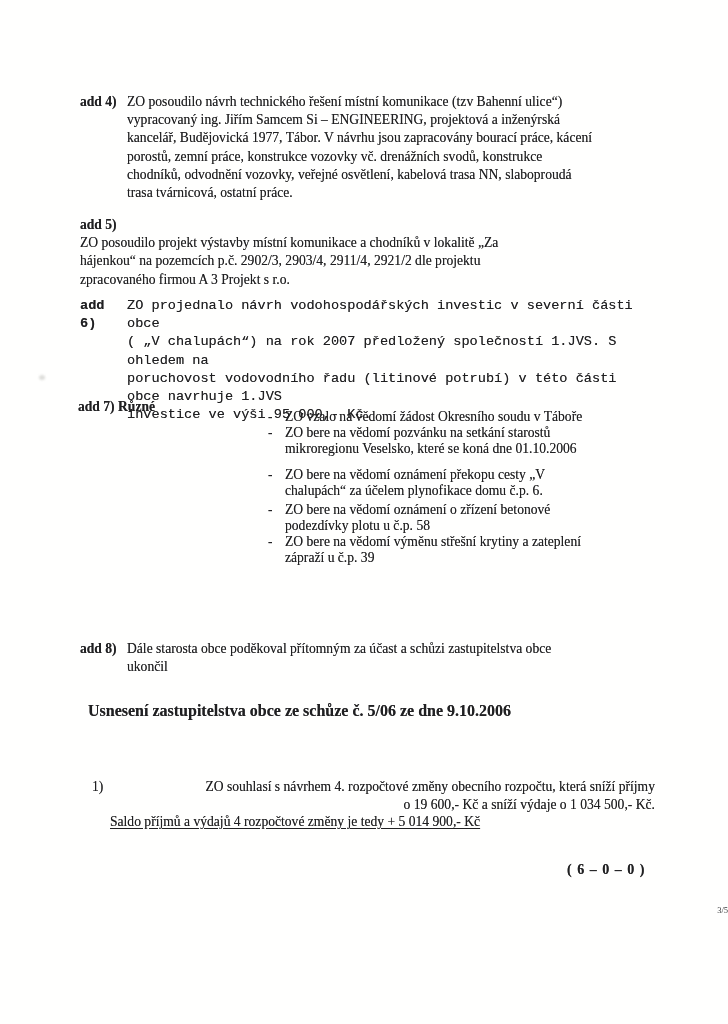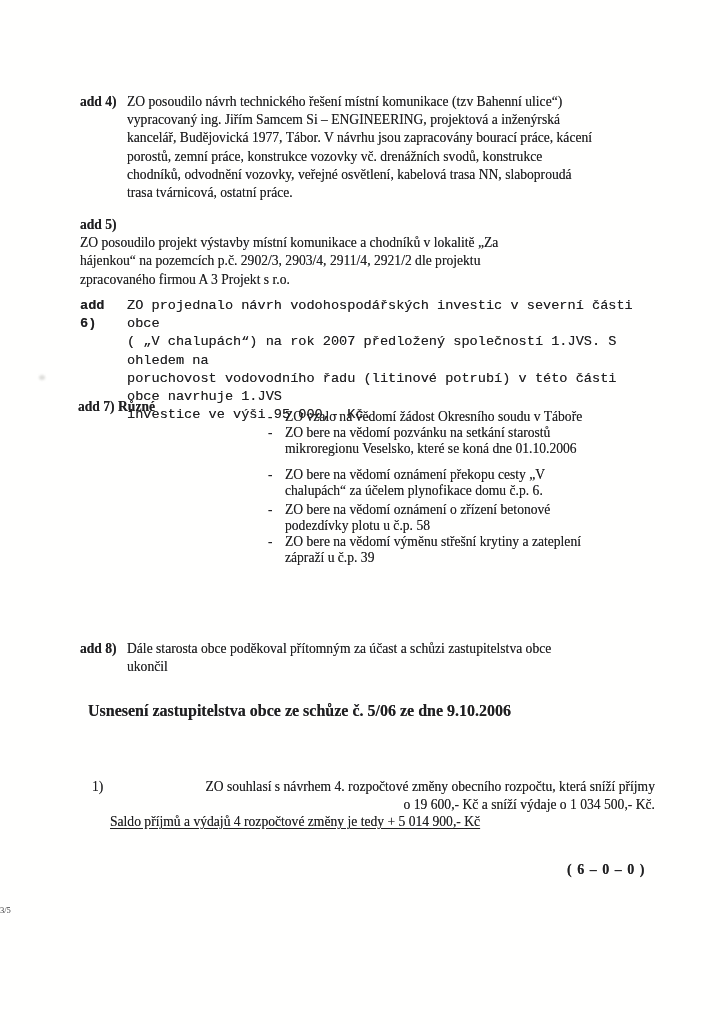--- a/index.html
+++ b/index.html
@@ -45,21 +45,21 @@
   .res-item .rtext{white-space:pre-line;text-align:right;}
   .res-item .runder{text-decoration:underline;text-underline-offset:2px;}
   .vote{
     position:absolute;left:567px;top:826px;
     font-size:14px;font-weight:bold;letter-spacing:1px;
     text-shadow:0 0 0.5px rgba(20,20,20,0.6);
     margin-top:36px;
   }
   .footer{
     position:absolute;left:0;top:905px;width:100%;
-    text-align:left;font-size:8.5px;color:#3a3a3c;
+    text-align:right;font-size:8.5px;color:#3a3a3c;
   }
   .speck{
     position:absolute;left:39px;top:375px;width:6px;height:5px;
     background:#c9c9c5;border-radius:50%;opacity:.65;filter:blur(1px);
   }
 </style>
 </head>
 <body>
 
 <div class="page">

